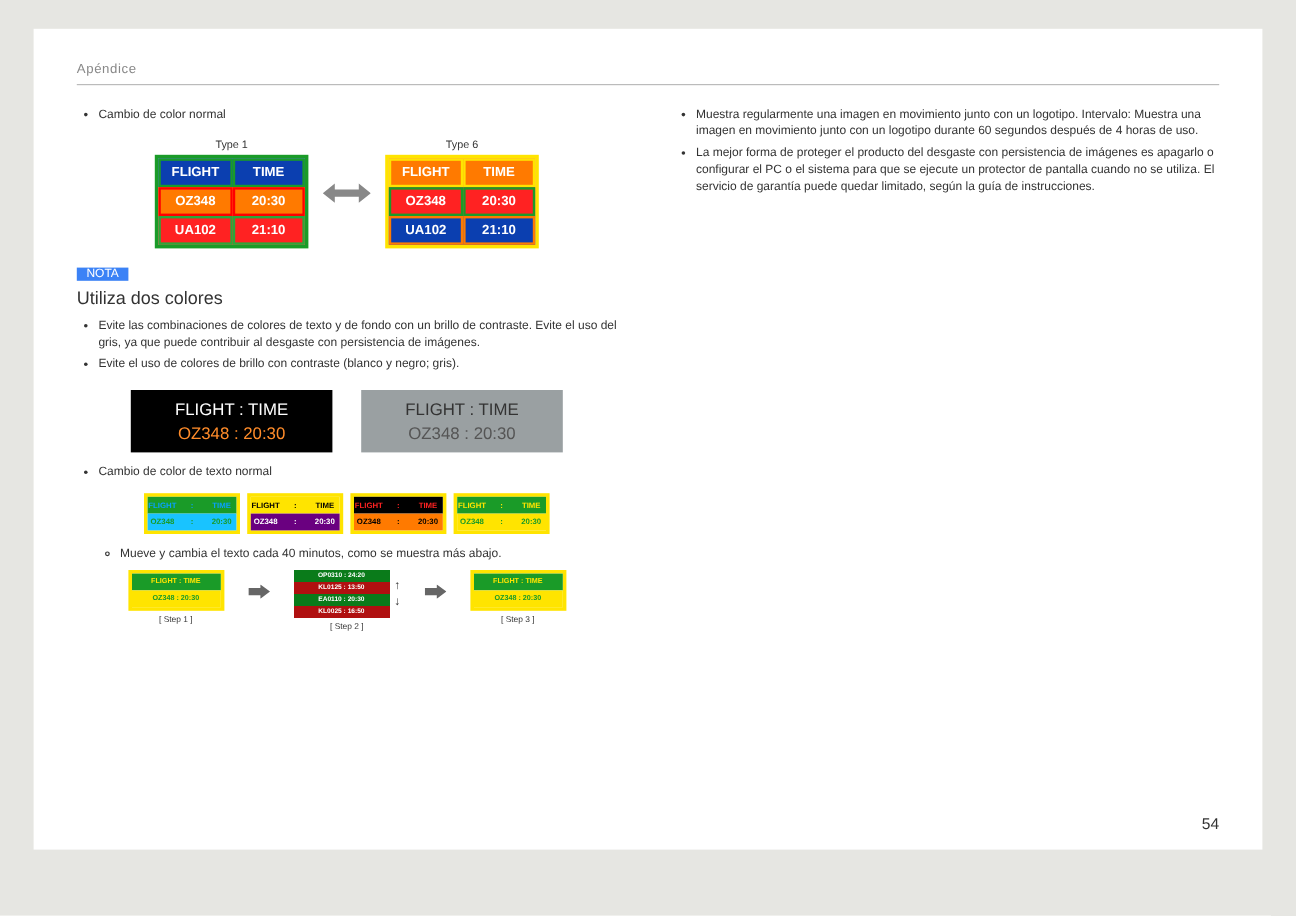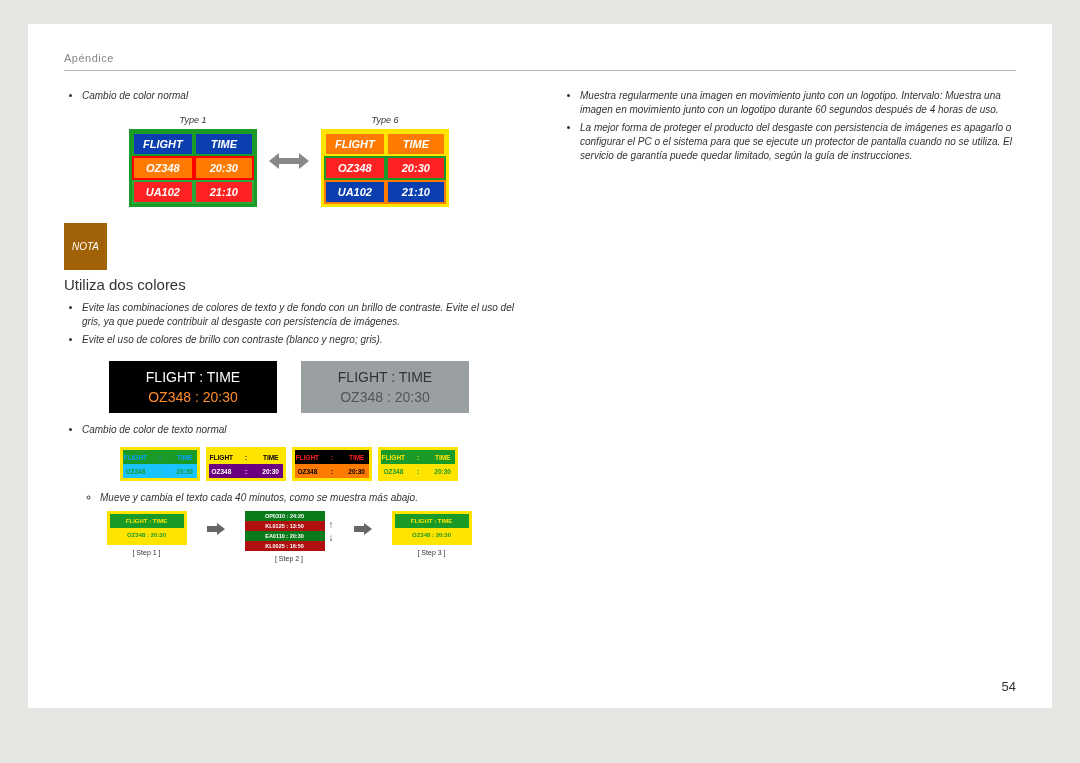--- a/index.html
+++ b/index.html
@@ -3,41 +3,41 @@
 <meta charset="utf-8">
 <style>
   * { box-sizing: border-box; margin: 0; padding: 0; }
   body { background: #e6e6e2; font-family: Arial, sans-serif; width:1080px; height:763px; overflow:hidden; }
   .page { background: #fff; margin: 24px 28px; width: 1024px; height: 684px; padding: 28px 36px 20px 36px; position:relative; font-size:10px; color:#333; }
   .page-title { color:#888; font-size:11px; margin-bottom:6px; letter-spacing:0.5px; }
   .hr { height:1px; background:#bbb; margin-bottom:18px; }
   .cols { display:flex; gap:48px; }
   .col-left { width: 450px; }
   .col-right { flex:1; }
-  ul { list-style: disc; padding-left: 18px; font-style: italic; }
+  ul { list-style: disc; padding-left: 18px; }
   ul ul { list-style: circle; }
   li { margin-bottom:4px; line-height:1.4; }
 
-  .type-row { display:flex; align-items:center; justify-content:center; gap:12px; margin:12px 0 16px;font-style:italic; }
+  .type-row { display:flex; align-items:center; justify-content:center; gap:12px; margin:12px 0 16px; }
   .type-lbl { font-size:9px; text-align:center; margin-bottom:4px; }
   .board { border:3px solid; width:128px; display:table; }
   .brow { display:table-row; }
   .brow span { display:table-cell; width:64px; height:24px; text-align:center; vertical-align:middle; font-size:11px; font-weight:bold; border:2px solid; color:#fff; }
   .t1 { border-color:#1a9b28; }
   .t1 .r0 span { background:#0b3fb0; border-color:#1a9b28; }
   .t1 .r1 span { background:#ff7a00; border-color:#ff0000; }
   .t1 .r2 span { background:#ff2222; border-color:#2aa83a; }
   .t2 { border-color:#ffe400; }
   .t2 .r0 span { background:#ff7a00; border-color:#ffe400; }
   .t2 .r1 span { background:#ff2222; border-color:#1a9b28; }
   .t2 .r2 span { background:#0b3fb0; border-color:#ff7a00; }
   .arrows { display:flex; flex-direction:row; align-items:center; width:40px; justify-content:center; }
   .arrows svg { width:40px; height:22px; }
 
-  .nota { display:inline-block; background:#a16207; color:#fff; padding:18px 8px; font-size:10px; margin-bottom:6px;font-style:italic; }
+  .nota { display:inline-block; background:#3b82f6; color:#fff; padding:0 8px; font-size:10px; margin-bottom:6px; }
   .small-note { font-size:15px; margin-bottom:4px; }
 
   .pair-row { display:flex; gap:24px; justify-content:center; margin:14px 0 10px; }
   .plate { width:168px; padding:8px 0; text-align:center; }
   .plate-black { background:#000; }
   .plate-gray { background:#9aa0a2; }
   .plate .r1 { color:#fff; font-size:14px; margin-bottom:4px; }
   .plate-gray .r1 { color:#333; }
   .plate .r2 { font-size:14px; color:#ff8c2a; }
   .plate-gray .r2 { color:#555; }

